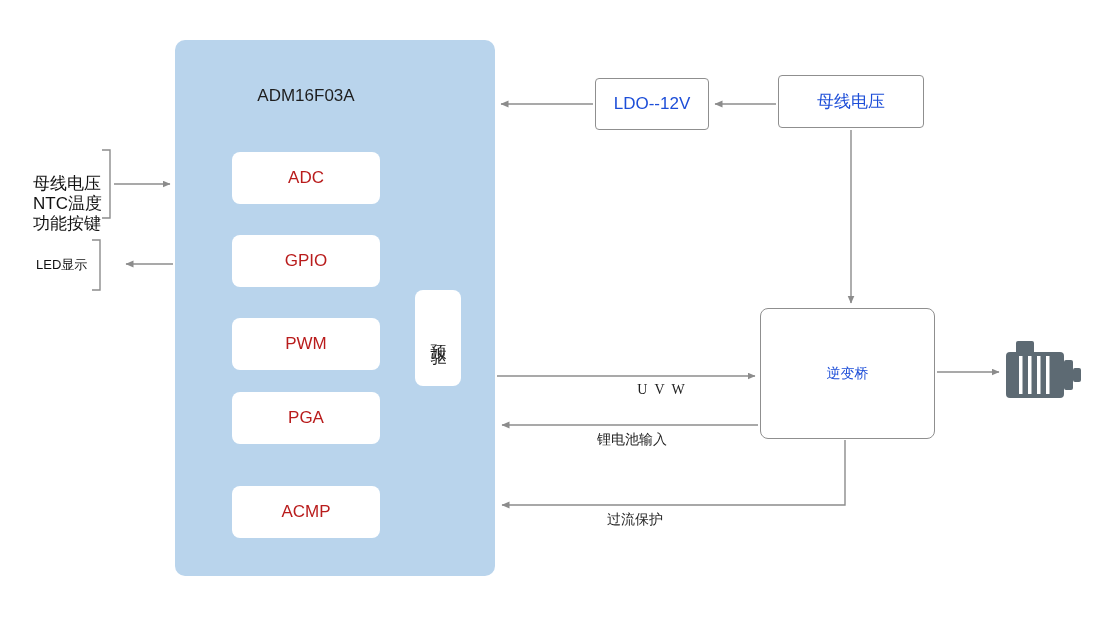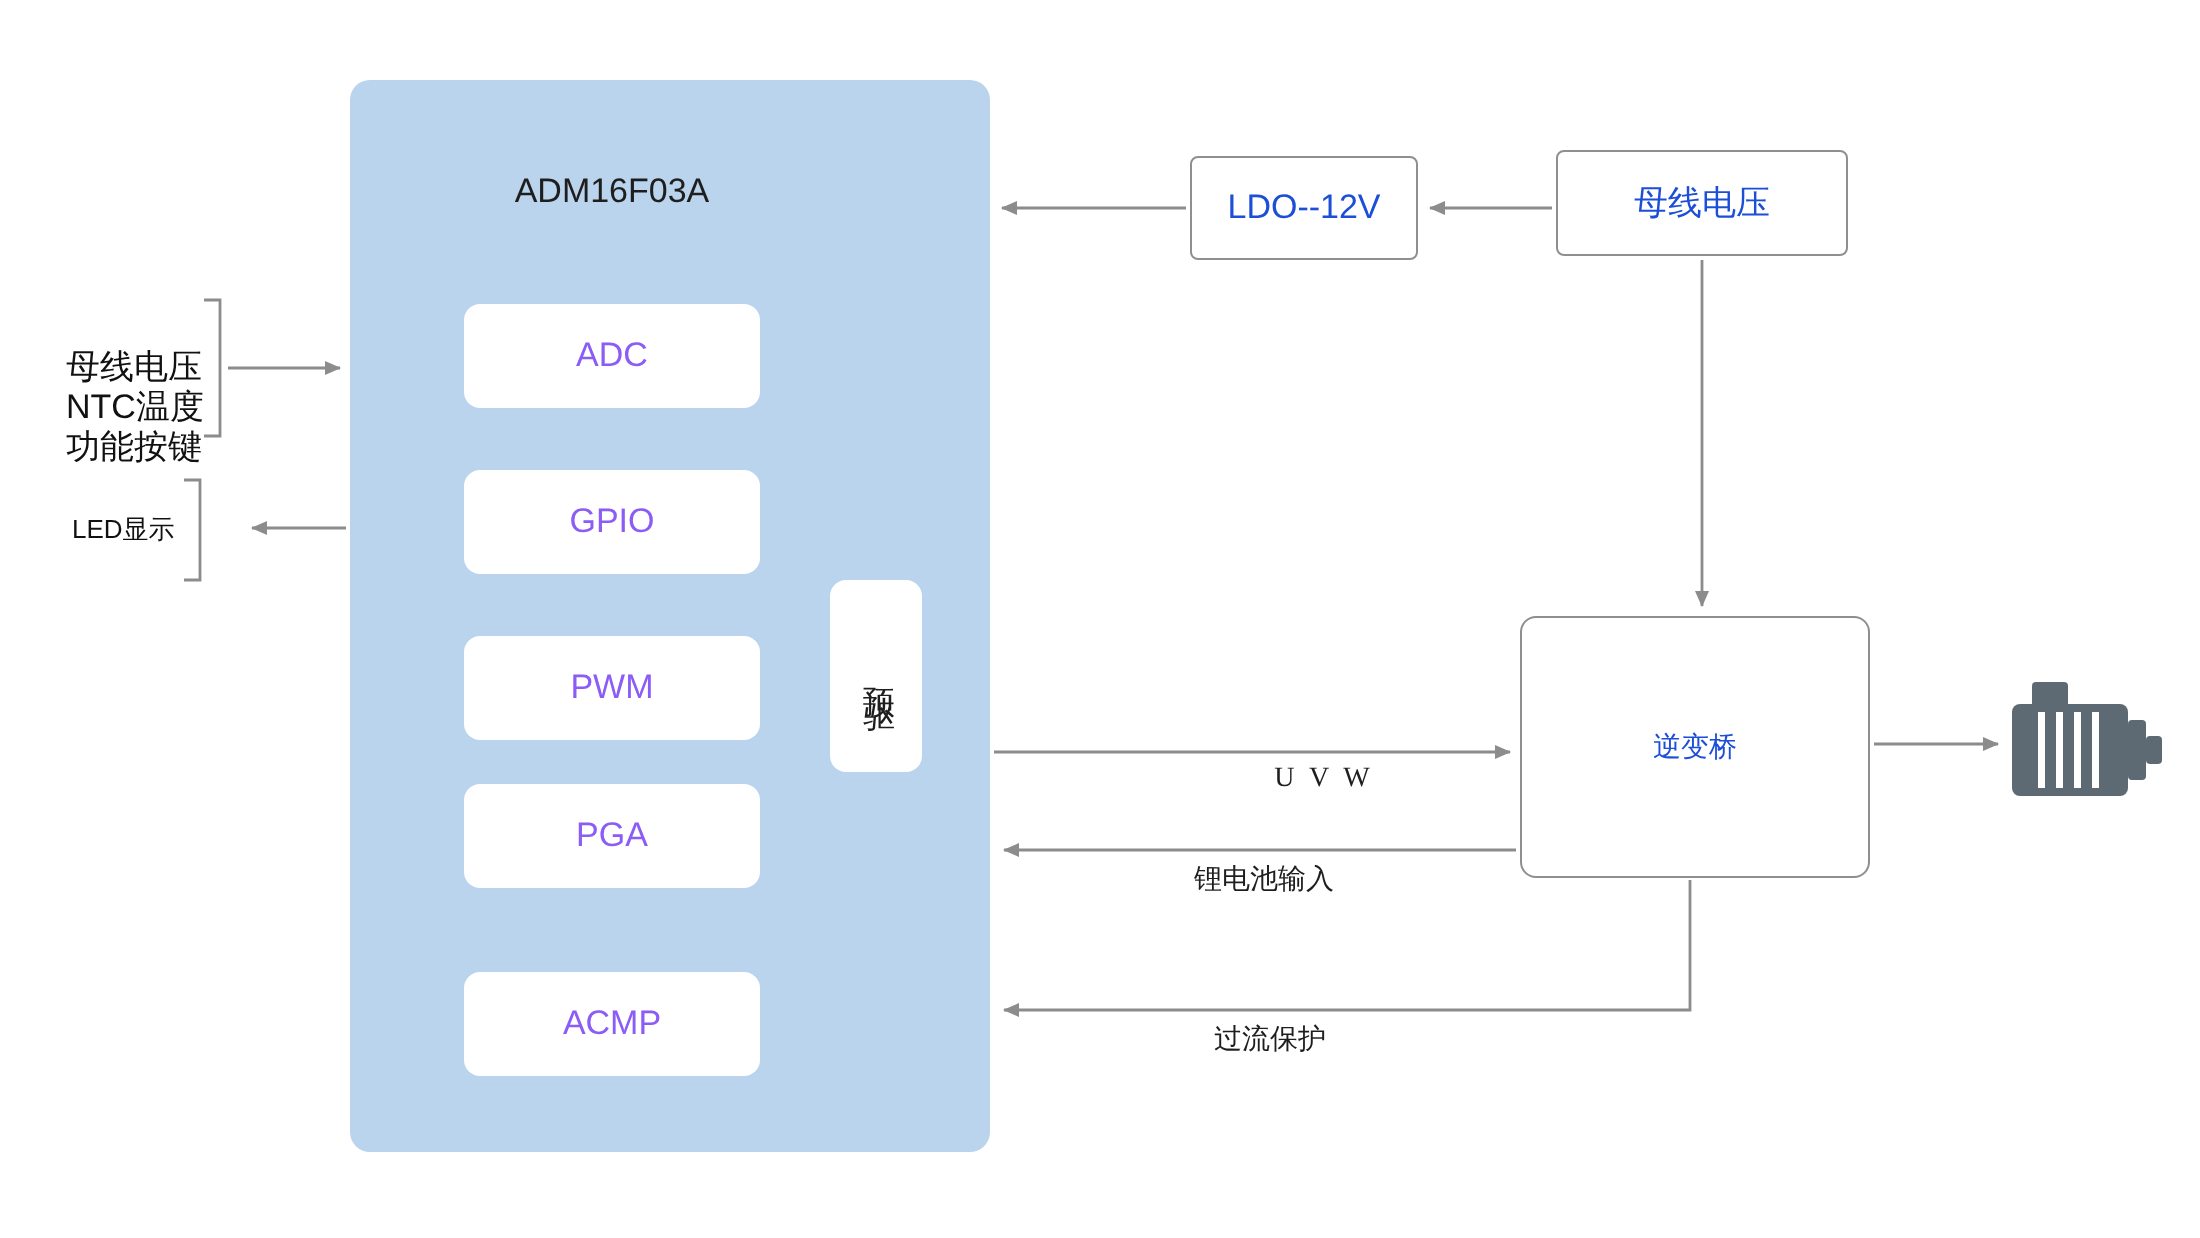--- a/index.html
+++ b/index.html
@@ -19,21 +19,21 @@
     border-radius: 10px;
   }
   .chip-title {
     left: 232px; top: 86px; width: 148px; height: 24px;
     text-align: center; font-size: 17px; color: #1e1e1e;
   }
   .block {
     left: 232px; width: 148px; height: 52px;
     background: #ffffff; border-radius: 8px;
     display: flex; align-items: center; justify-content: center;
-    font-size: 17px; color: #8b5cf6;
+    font-size: 17px; color: #b91c1c;
   }
   .predriver {
     left: 415px; top: 290px; width: 46px; height: 96px;
     background: #ffffff; border-radius: 8px;
     display: flex; align-items: center; justify-content: center;
   }
   .predriver span {
     writing-mode: vertical-rl; text-orientation: upright;
     font-size: 16px; letter-spacing: 7px; color: #1e1e1e;
   }

